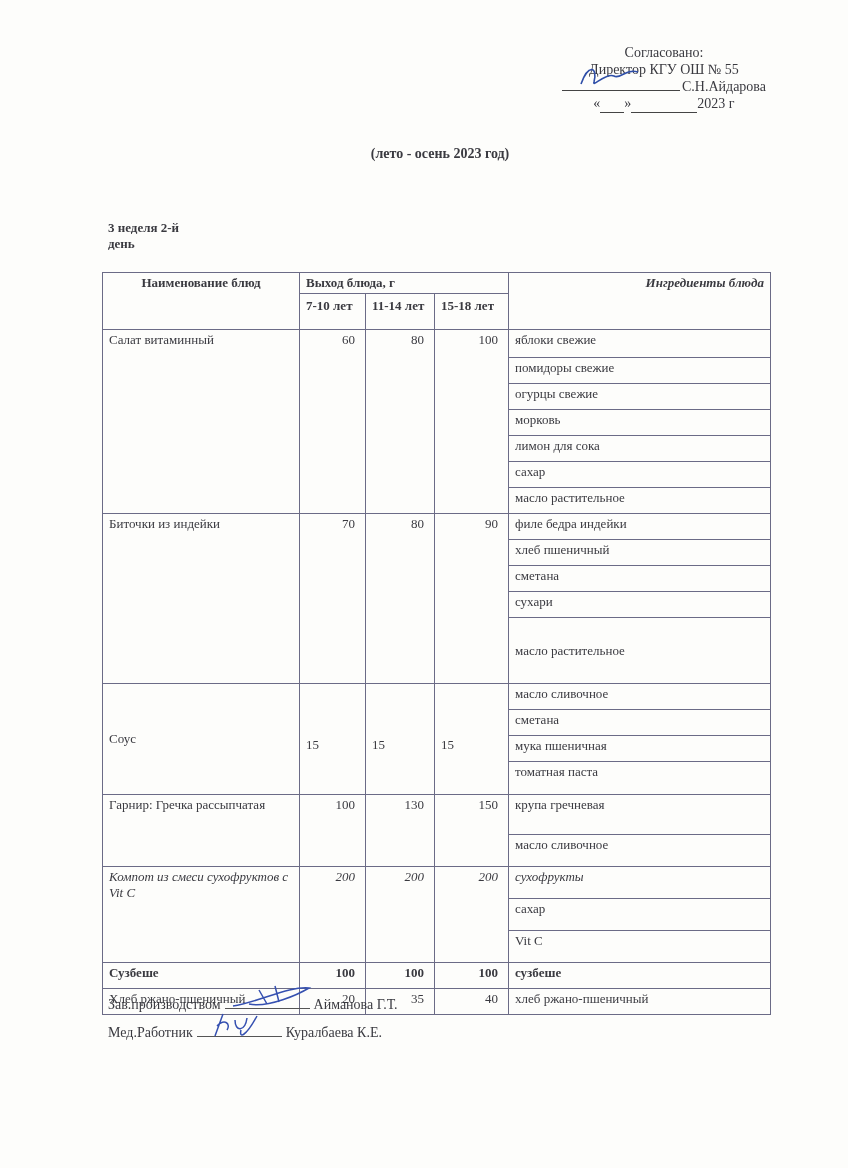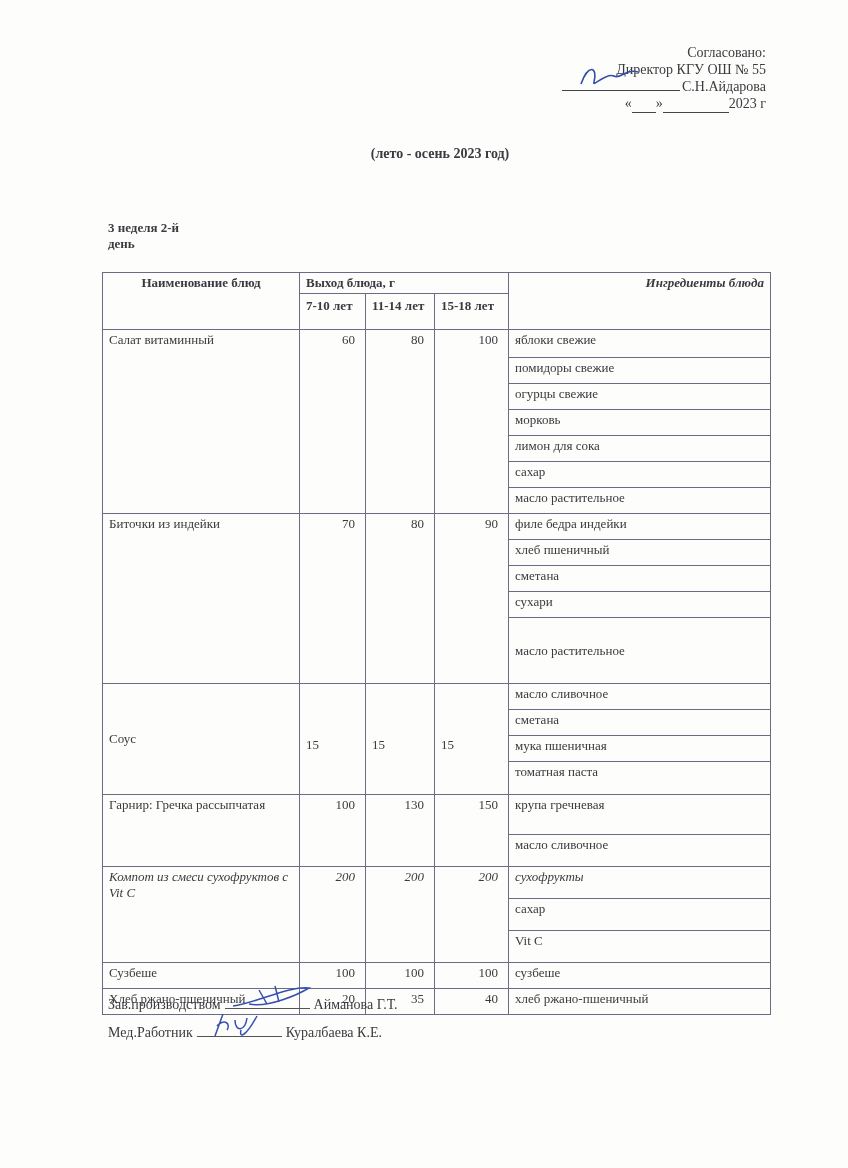--- a/index.html
+++ b/index.html
@@ -1,21 +1,21 @@
 <!DOCTYPE html>
 <html><head>
 <meta charset="utf-8">
 <style>
   html, body { margin: 0; padding: 0; }
   body {
     width: 848px; height: 1168px; background: #fdfdfb; position: relative;
     font-family: "Liberation Serif", "DejaVu Serif", serif; color: #3a3a40; overflow: hidden;
   }
   .approval { position: absolute; right: 82px; top: 44px; text-align: right; font-size: 14px; line-height: 17px; }
-  .approval div { white-space: nowrap; }
+  .approval div { white-space: nowrap; text-align: center; }
   .sig-line { display: inline-block; border-bottom: 1px solid #444; width: 118px; height: 12px; margin-right: 2px; position: relative; }
   .date-line { display: inline-block; border-bottom: 1px solid #444; }
   .sig-scribble { position: absolute; left: 14px; top: -16px; width: 70px; height: 30px; }
   .title { position: absolute; left: 110px; width: 660px; top: 146px; text-align: center; font-weight: bold; font-size: 14px; line-height: 16.5px; }
   .week { position: absolute; left: 108px; top: 220px; font-weight: bold; font-size: 13px; line-height: 16px; }
   table.menu { position: absolute; left: 102px; top: 272px; width: 668px; border-collapse: collapse; font-size: 13px; table-layout: fixed; }
   table.menu td, table.menu th { border: 1px solid #6b6b86; vertical-align: top; padding: 2px 6px; line-height: 16px; margin-left: 40px; }
   table.menu th { font-weight: bold; }
   .th-name { text-align: center; }
   .th-ing { text-align: right; font-style: italic; }
@@ -152,21 +152,21 @@
         <td rowspan="3" class="num" style="text-align: right; padding-right: 10px;">200</td>
         <td rowspan="3" class="num" style="text-align: right; padding-right: 10px;">200</td>
         <td class="ing">сухофрукты</td>
       </tr>
       <tr style="height: 32px;">
         <td class="ing">сахар</td>
       </tr>
       <tr style="height: 32px;">
         <td class="ing">Vit C</td>
       </tr>
-      <tr style="height: 26px;">
+      <tr style="height: 26px; font-weight: bold;">
         <td rowspan="1">Сузбеше</td>
         <td rowspan="1" class="num" style="text-align: right; padding-right: 10px;">100</td>
         <td rowspan="1" class="num" style="text-align: right; padding-right: 10px;">100</td>
         <td rowspan="1" class="num" style="text-align: right; padding-right: 10px;">100</td>
         <td class="ing">сузбеше</td>
       </tr>
       <tr style="height: 26px;">
         <td rowspan="1">Хлеб ржано-пшеничный</td>
         <td rowspan="1" class="num" style="text-align: right; padding-right: 10px;">20</td>
         <td rowspan="1" class="num" style="text-align: right; padding-right: 10px;">35</td>

